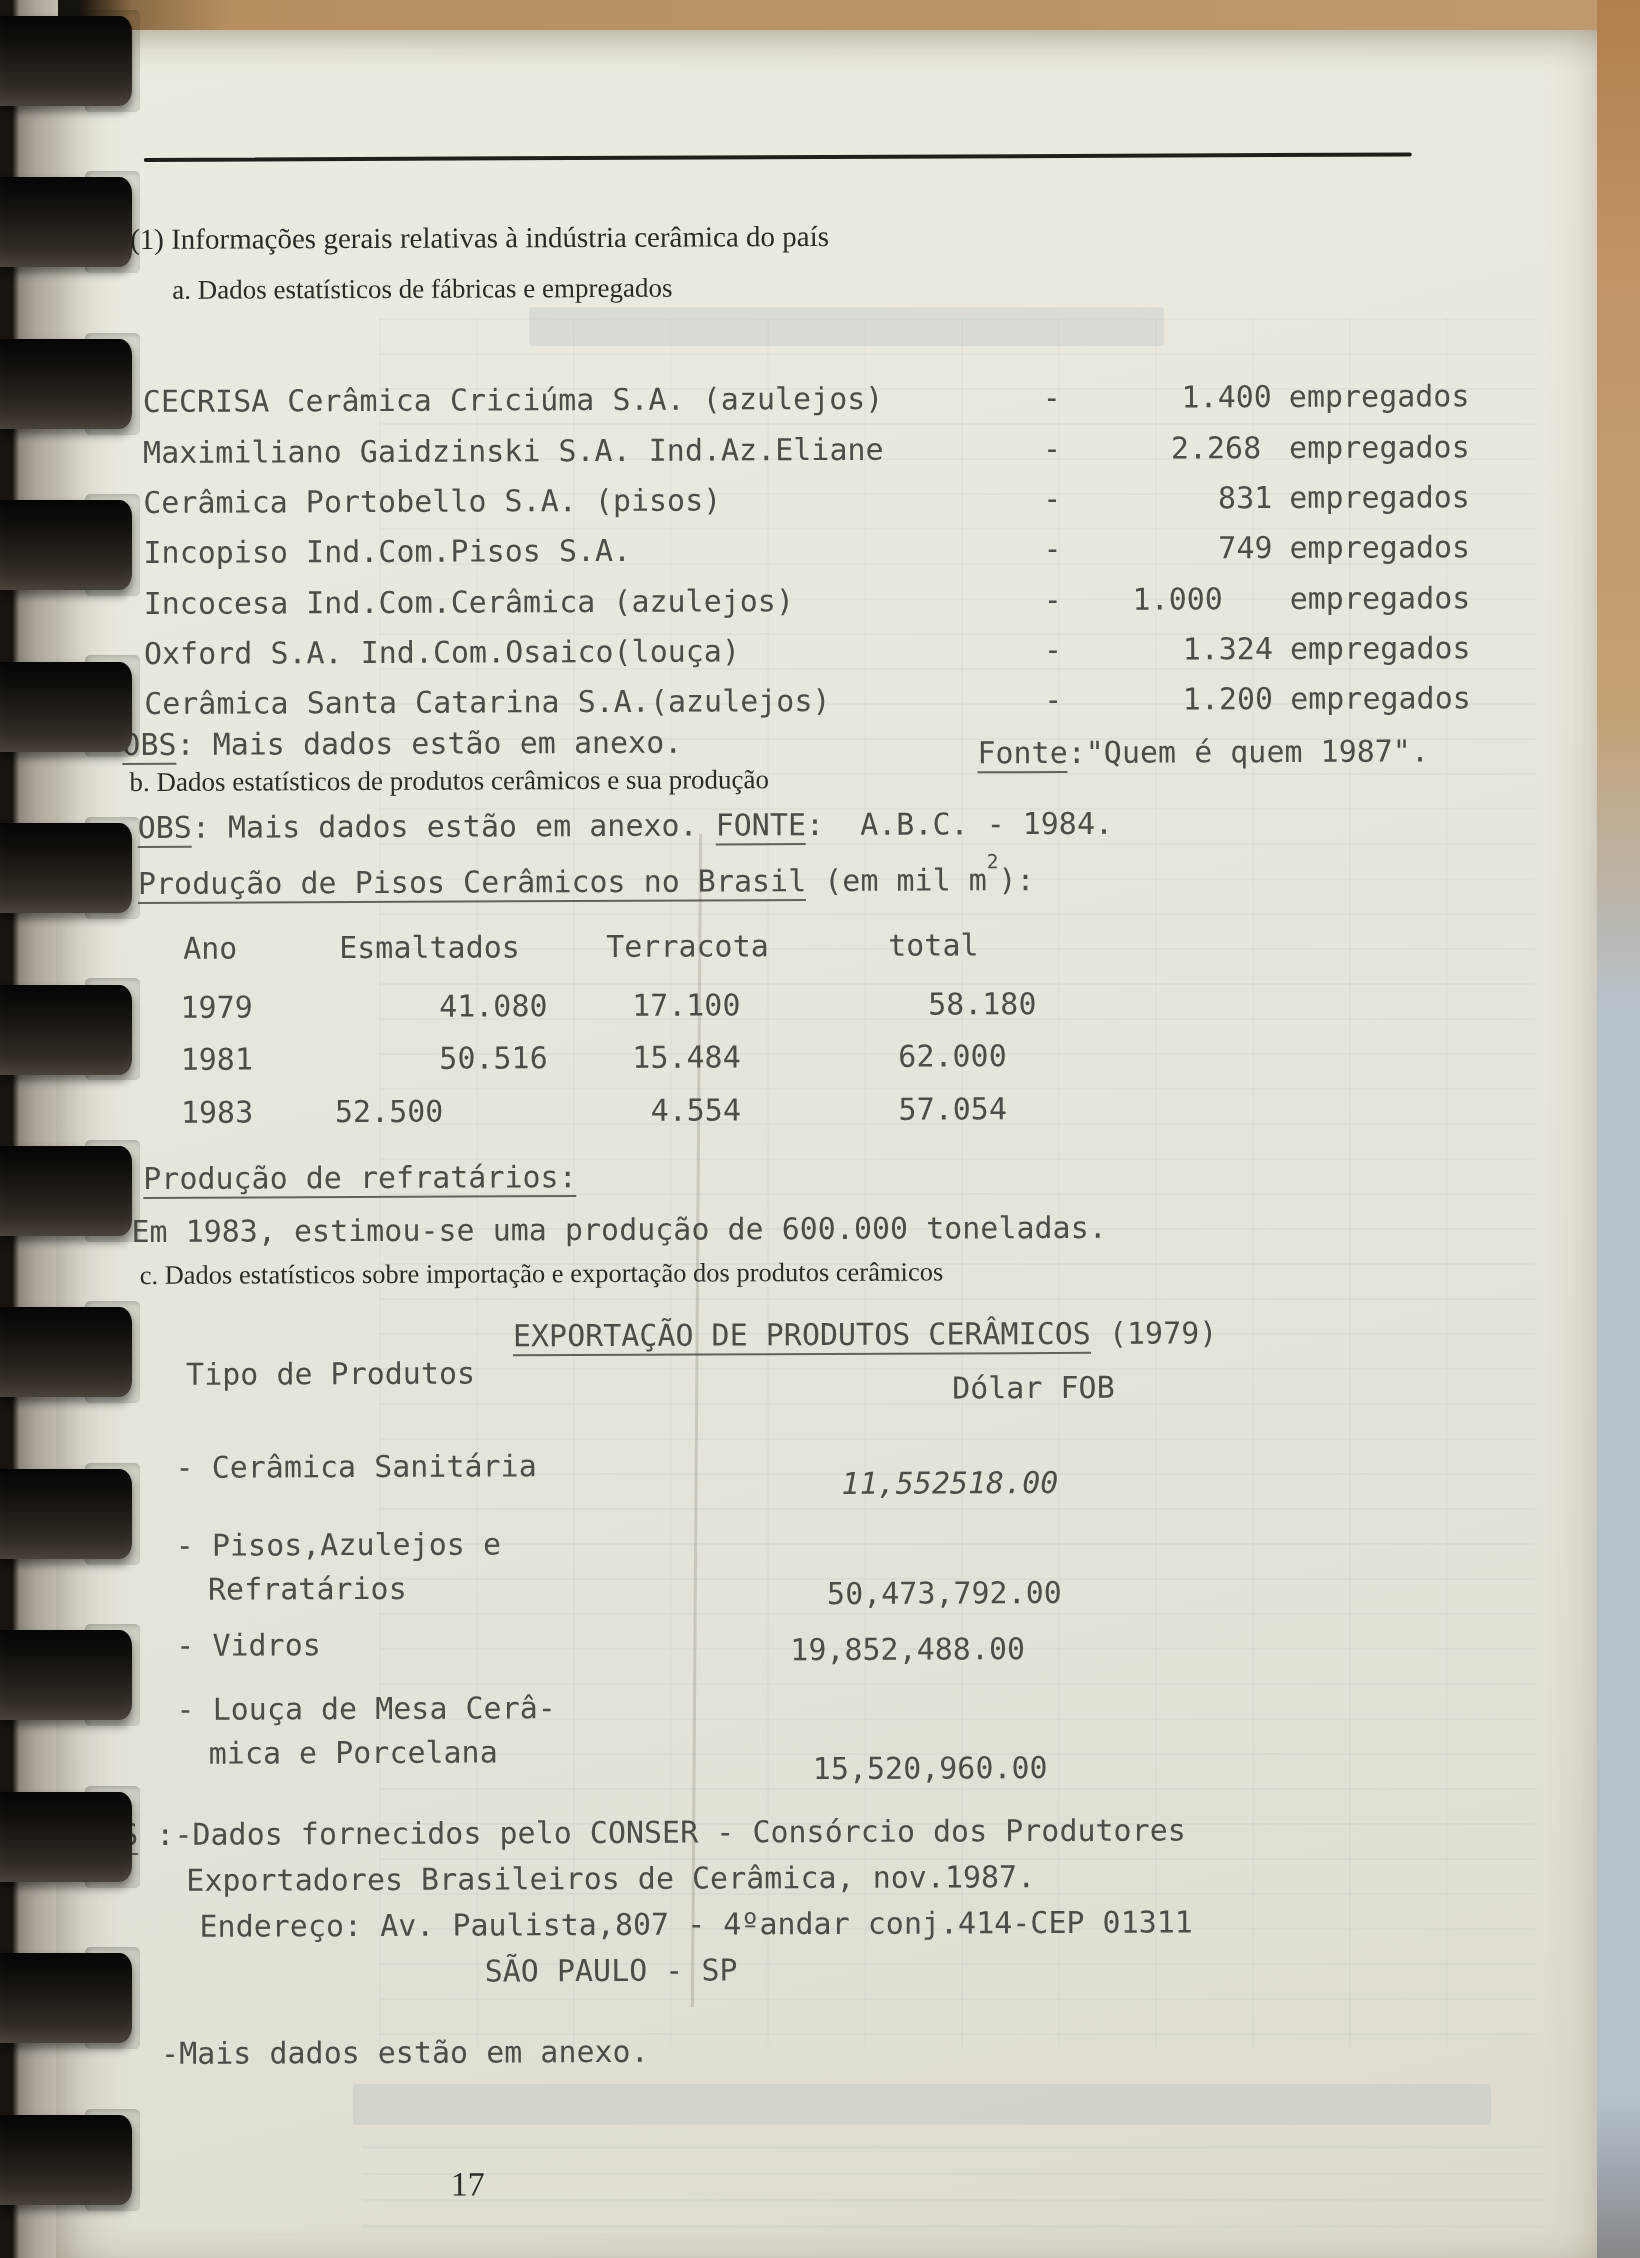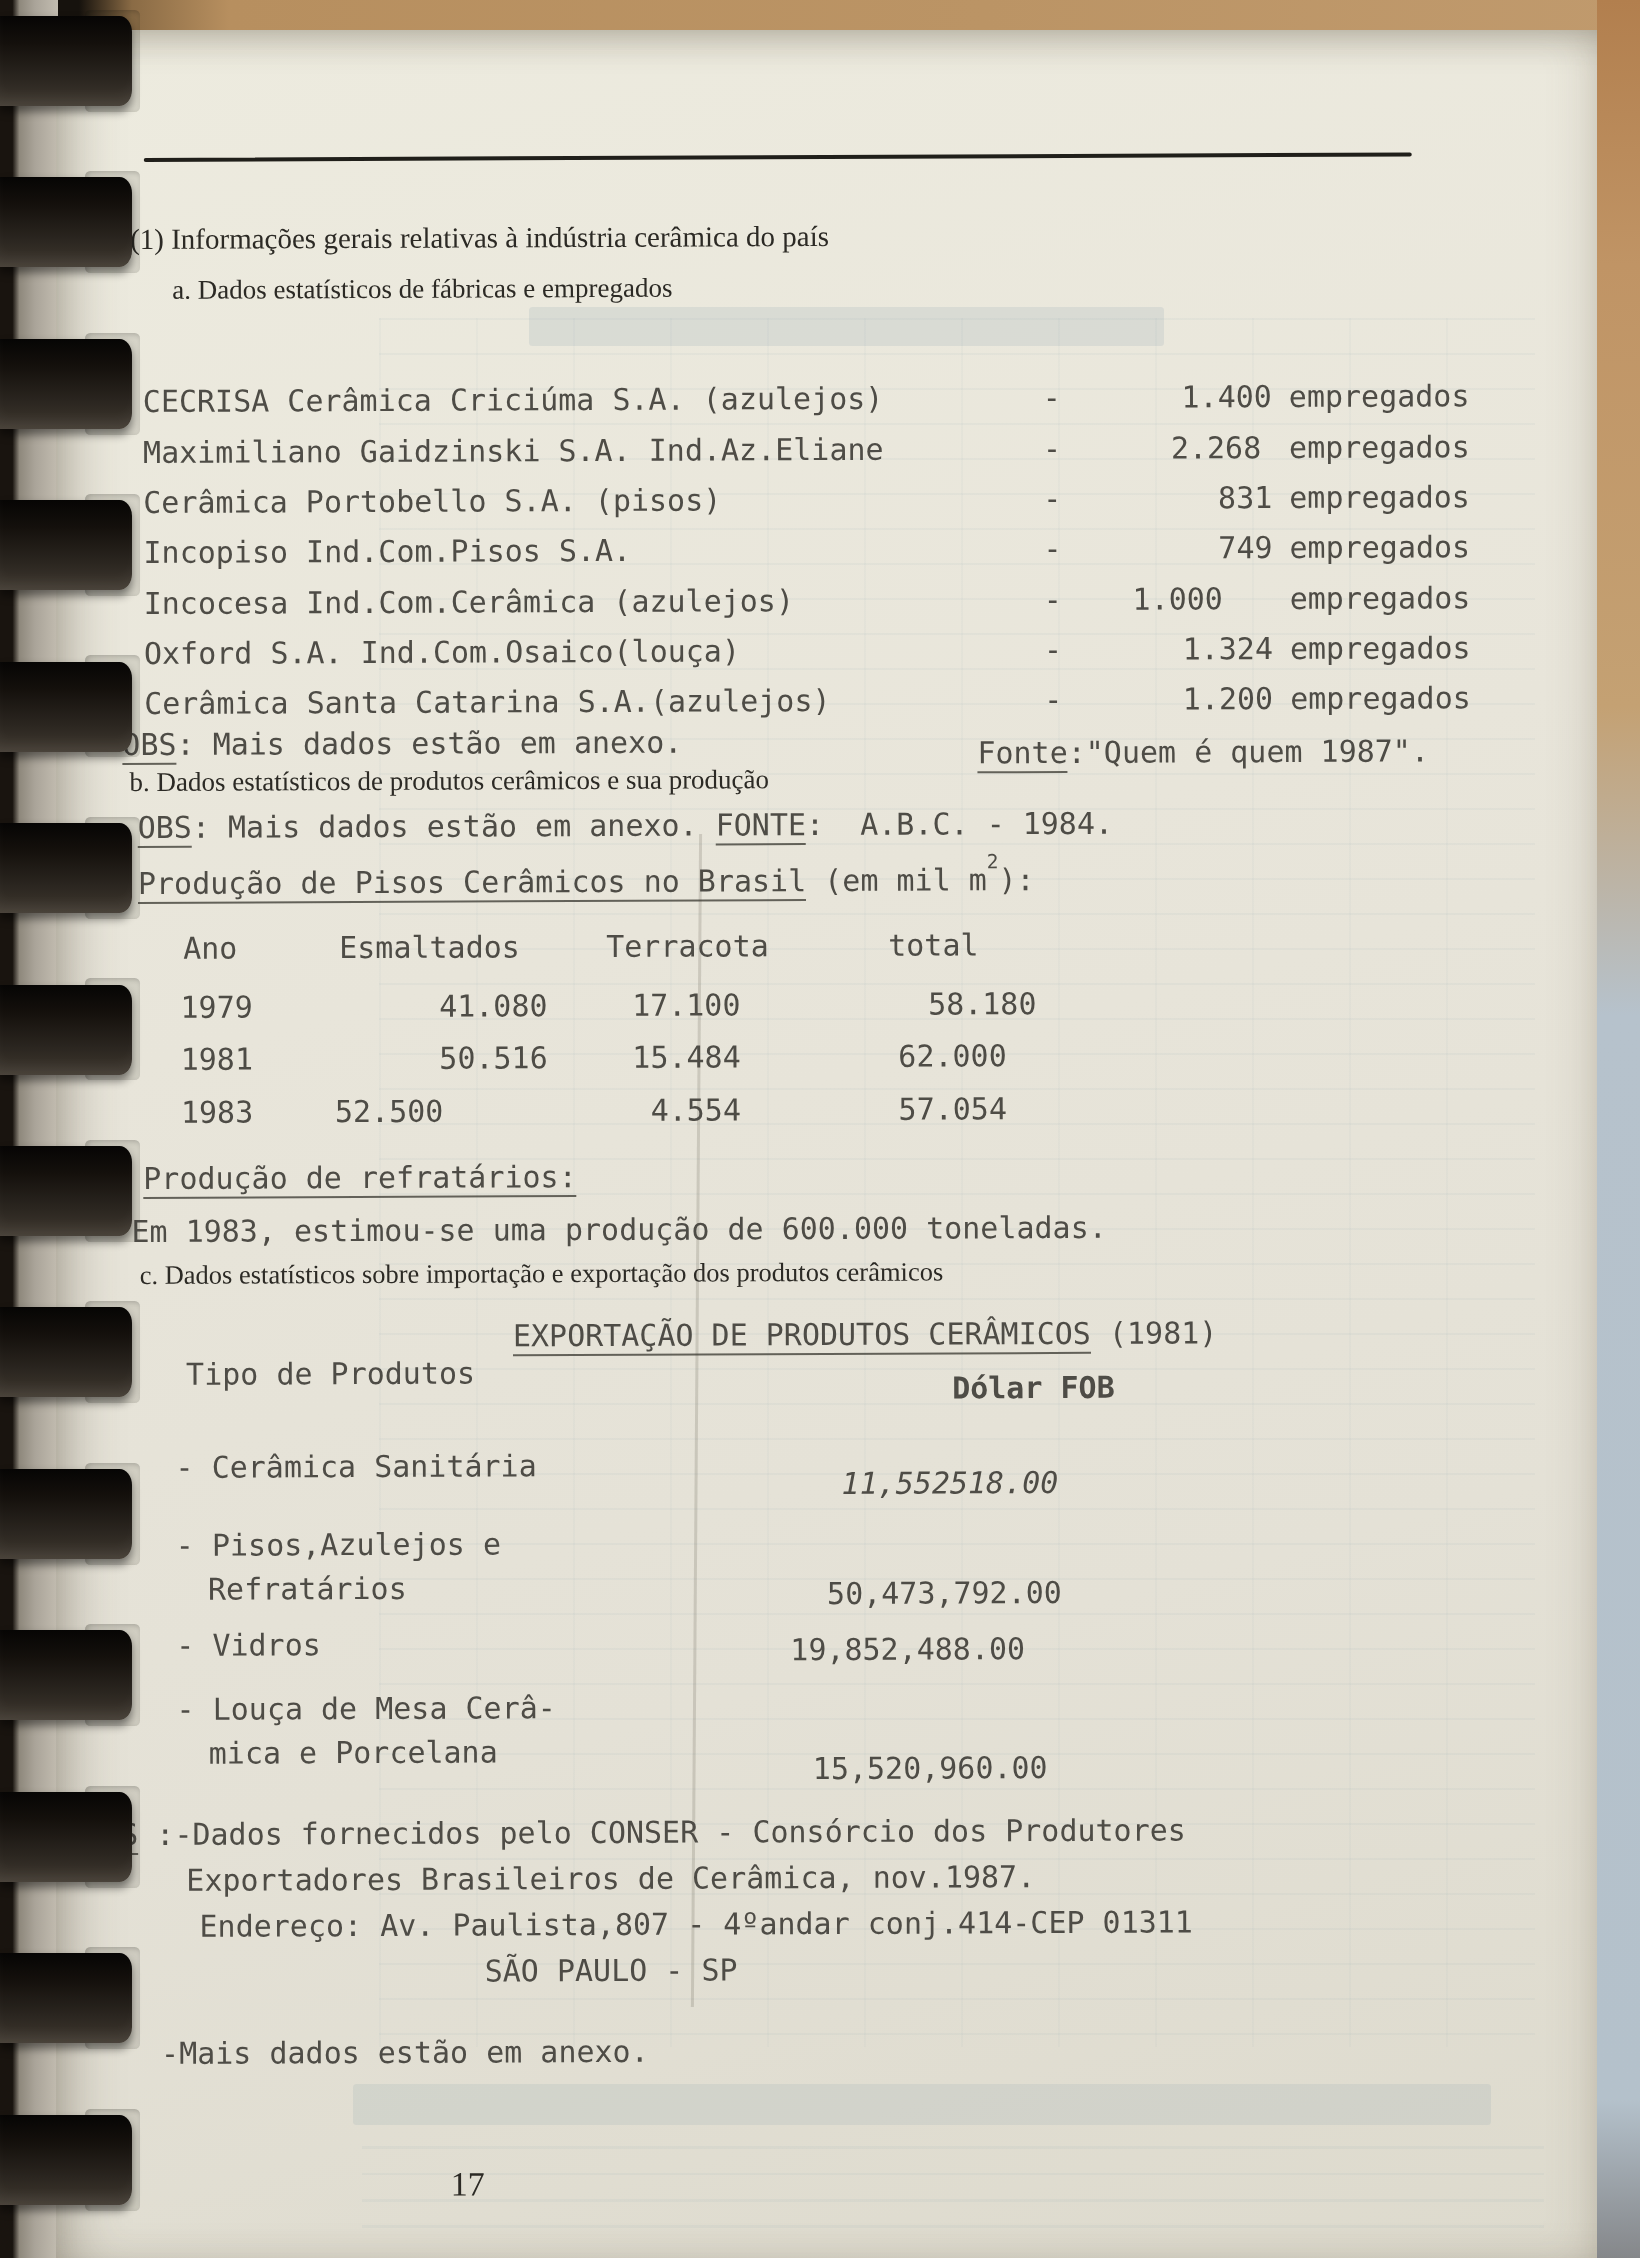--- a/index.html
+++ b/index.html
@@ -97,24 +97,24 @@
       <div class="row t" style="top: 985px;"><span class="t" style="left: 181px; top: 0px;">1979</span><span class="t num" style="left: 335px; top: 0px; width: 213px; text-align: right;">41.080</span><span class="t num" style="left: 528px; top: 0px; width: 213px; text-align: right;">17.100</span><span class="t num" style="left: 824px; top: 0px; width: 213px; text-align: right;">58.180</span></div>
       <div class="row t" style="top: 1037px;"><span class="t" style="left: 181px; top: 0px;">1981</span><span class="t num" style="left: 335px; top: 0px; width: 213px; text-align: right;">50.516</span><span class="t num" style="left: 528px; top: 0px; width: 213px; text-align: right;">15.484</span><span class="t num" style="left: 794px; top: 0px; width: 213px; text-align: right;">62.000</span></div>
       <div class="row t" style="top: 1090px;"><span class="t" style="left: 181px; top: 0px;">1983</span><span class="t num" style="left: 335px; top: 0px; width: 213px; text-align: left;">52.500</span><span class="t num" style="left: 528px; top: 0px; width: 213px; text-align: right;">4.554</span><span class="t num" style="left: 794px; top: 0px; width: 213px; text-align: right;">57.054</span></div>
     </div>
 
   <div class="t" style="left:143px;top:1156px;"><span class="u">Produção de refratários:</span></div>
   <div class="t" style="left:131px;top:1209px;">Em 1983, estimou-se uma produção de 600.000 toneladas.</div>
 
   <div class="p" style="left:139px;top:1255px;font-size:26.5px;">c. Dados estatísticos sobre importação e exportação dos produtos cerâmicos</div>
 
-  <div class="t" style="left:512px;top:1315px;"><span class="u">EXPORTAÇÃO DE PRODUTOS CERÂMICOS</span><span> (1981)</span></div>
+  <div class="t" style="left:512px;top:1315px;"><span class="u">EXPORTAÇÃO DE PRODUTOS CERÂMICOS</span><span> (1979)</span></div>
 
   <div class="t" style="left:185px;top:1352px;">Tipo de Produtos</div>
-  <div class="t" style="left:951px;top:1369px;font-weight:bold;">Dólar FOB</div>
+  <div class="t" style="left:951px;top:1369px;">Dólar FOB</div>
 
   <div id="export-list">
       <div class="t" style="left: 174px; top: 1445px;">- Cerâmica Sanitária</div>
       <div class="t" style="left: 840px; top: 1464px; font-style: italic;">11,552518.00</div>
       <div class="t" style="left: 174px; top: 1523px;">- Pisos,Azulejos e</div>
       <div class="t" style="left: 206px; top: 1567px;">Refratários</div>
       <div class="t" style="left: 825px; top: 1574px;">50,473,792.00</div>
       <div class="t" style="left: 174px; top: 1623px;">- Vidros</div>
       <div class="t" style="left: 788px; top: 1630px;">19,852,488.00</div>
       <div class="t" style="left: 174px; top: 1687px;">- Louça de Mesa Cerâ-</div>

